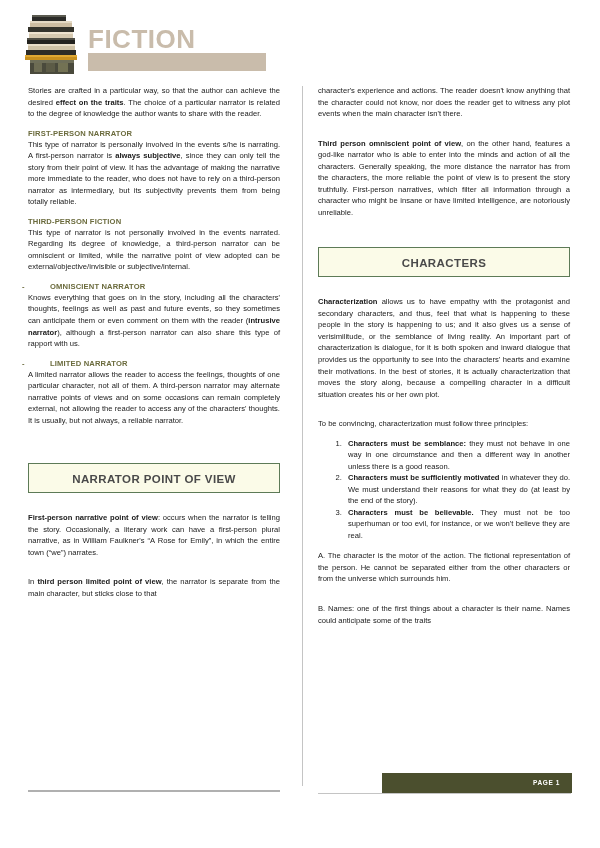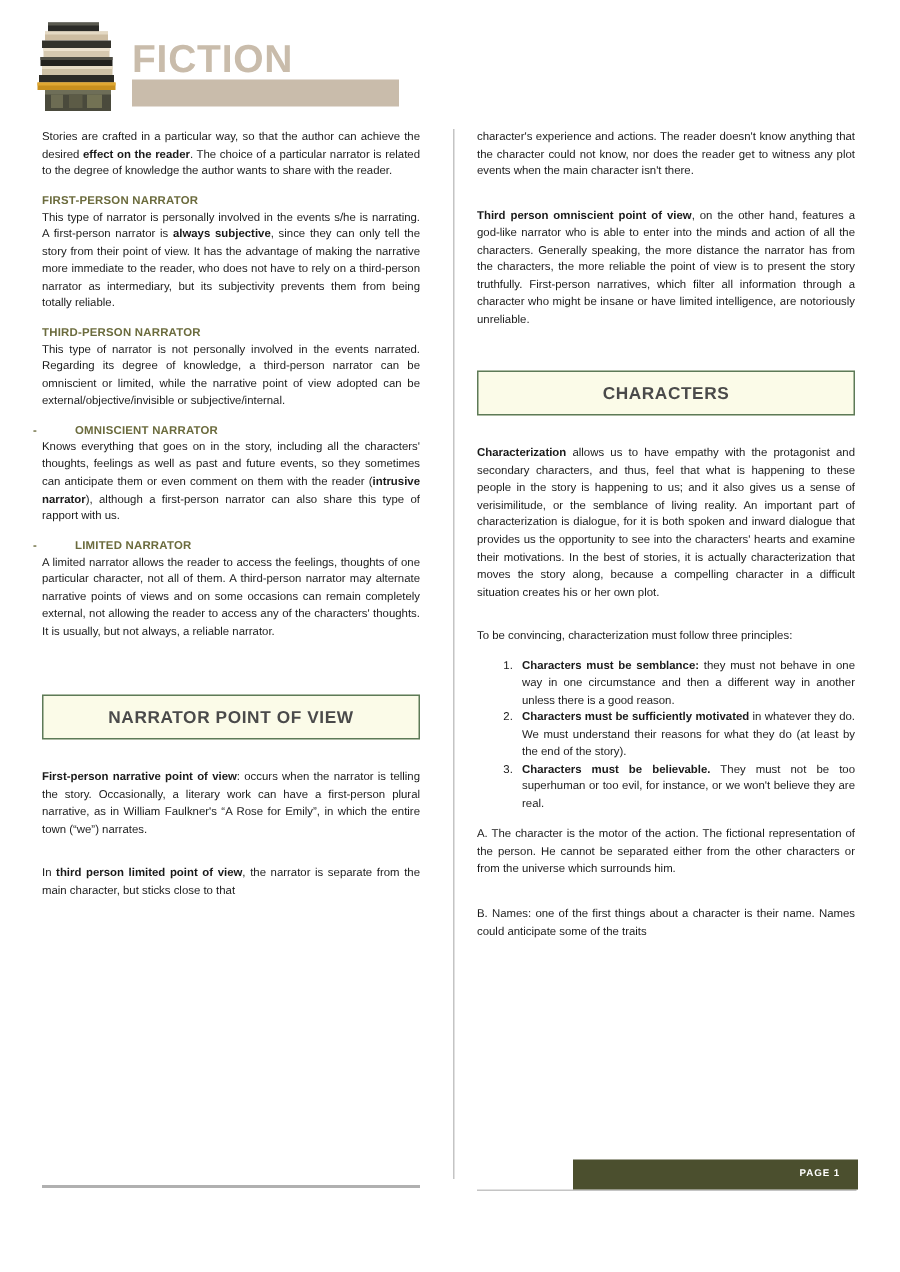--- a/index.html
+++ b/index.html
@@ -176,26 +176,26 @@
   </div>
   <div class="fiction-title">FICTION</div>
   <div class="header-bar"></div>
 </div>
 
 <div class="col-divider"></div>
 
 <div class="col col-left">
 
 
-  <p class="body">Stories are crafted in a particular way, so that the author can achieve the desired <b>effect on the reader</b>. The choice of a particular narrator is related to the degree of knowledge the author wants to share with the reader.</p>
+  <p class="body">Stories are crafted in a particular way, so that the author can achieve the desired <b>effect on the traits</b>. The choice of a particular narrator is related to the degree of knowledge the author wants to share with the reader.</p>
 
   <div class="sub-head">FIRST-PERSON NARRATOR</div>
   <p class="body">This type of narrator is personally involved in the events s/he is narrating. A first-person narrator is <b>always subjective</b>, since they can only tell the story from their point of view. It has the advantage of making the narrative more immediate to the reader, who does not have to rely on a third-person narrator as intermediary, but its subjectivity prevents them from being totally reliable.</p>
 
-  <div class="sub-head">THIRD-PERSON NARRATOR</div>
+  <div class="sub-head">THIRD-PERSON FICTION</div>
   <p class="body tight">This type of narrator is not personally involved in the events narrated. Regarding its degree of knowledge, a third-person narrator can be omniscient or limited, while the narrative point of view adopted can be external/objective/invisible or subjective/internal.</p>
 
   <div class="sub-head dash"><span class="dash-mark">-</span><span>OMNISCIENT NARRATOR</span></div>
   <p class="body tight">Knows everything that goes on in the story, including all the characters' thoughts, feelings as well as past and future events, so they sometimes can anticipate them or even comment on them with the reader (<b>intrusive narrator</b>), although a first-person narrator can also share this type of rapport with us.</p>
 
   <div class="sub-head dash"><span class="dash-mark">-</span><span>LIMITED NARRATOR</span></div>
   <p class="body">A limited narrator allows the reader to access the feelings, thoughts of one particular character, not all of them. A third-person narrator may alternate narrative points of views and on some occasions can remain completely external, not allowing the reader to access any of the characters' thoughts. It is usually, but not always, a reliable narrator.</p>
 
   <div class="spacer-28"></div>
 

